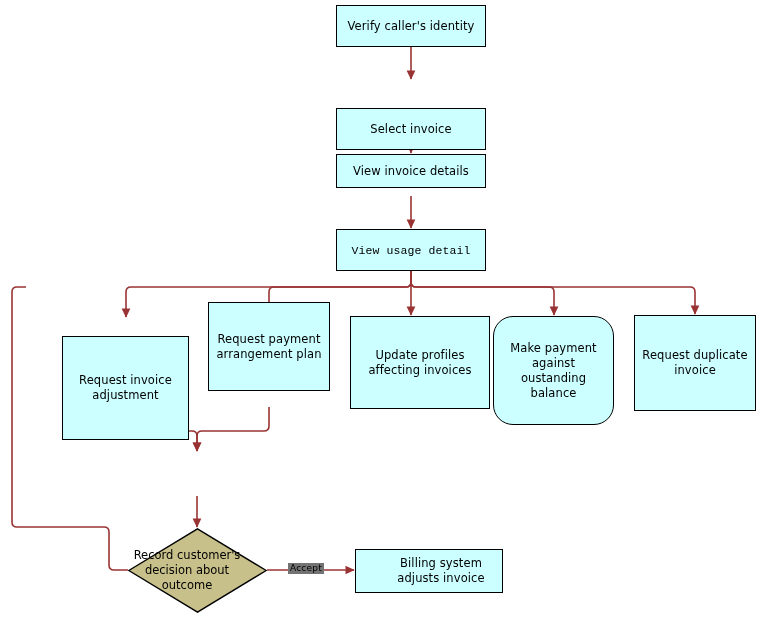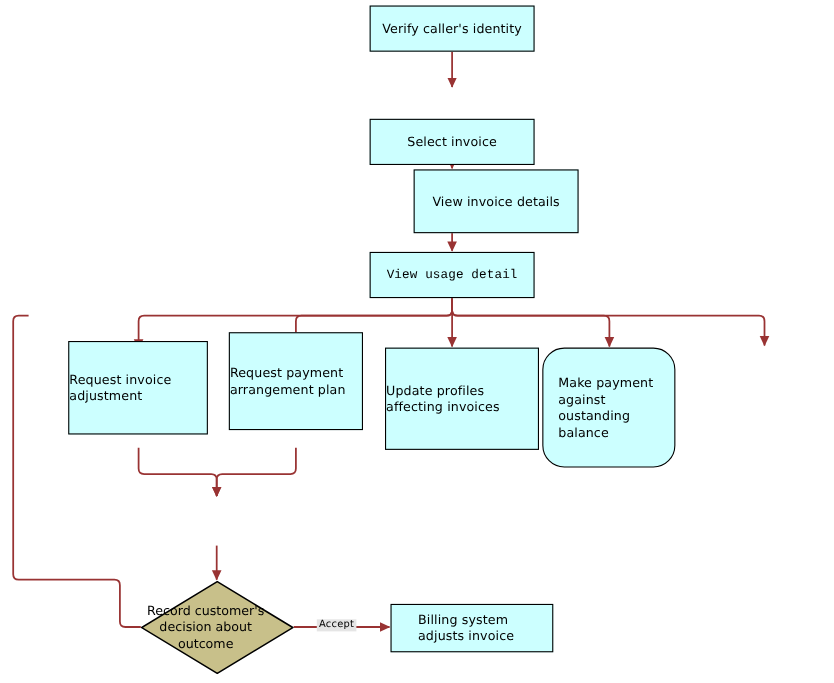--- a/index.html
+++ b/index.html
@@ -1,28 +1,28 @@
 <!DOCTYPE html>
 <html><head>
 <meta charset="utf-8">
 <style>
   html,body{margin:0;padding:0;background:#ffffff;}
   body{width:758px;height:621px;overflow:hidden;
        font-family:"DejaVu Sans","Liberation Sans",sans-serif;}
   #canvas{position:relative;width:758px;height:621px;background:#ffffff;}
   svg.edges{position:absolute;left:0;top:0;width:758px;height:621px;overflow:visible;}
   .node{position:absolute;box-sizing:border-box;display:flex;align-items:center;
-        justify-content:center;color:#000000;
+        justify-content:center;text-align:center;color:#000000;
         font-size:11.5px;line-height:15px;letter-spacing:.1px;}
   .proc{background:#ccffff;border:1.4px solid #000000;}
   .diamond-wrap{position:absolute;display:flex;align-items:center;}
   .diamond-shape{position:absolute;left:0;top:0;width:100%;height:100%;}
   .diamond-label{position:relative;text-align:center;font-size:11.5px;line-height:15px;
                  color:#000000;width:118px;z-index:2;}
-  .edge-label{position:absolute;background:#e5e5e5;color:#000000;font-size:9px;
+  .edge-label{position:absolute;background:#737373;color:#000000;font-size:9px;
               padding:0 2px;line-height:11px;letter-spacing:.2px;}
 </style>
 </head>
 <body>
 
 <div id="canvas">
 
   <svg class="edges" viewBox="0 0 758 621" xmlns="http://www.w3.org/2000/svg">
     <defs>
       <marker id="arrow" viewBox="0 0 10 10" refX="8.6" refY="5" markerWidth="6.2" markerHeight="6.2" orient="auto-start-reverse">
@@ -54,44 +54,47 @@
   </svg>
 
   <div class="node proc" style="left:336px;top:5px;width:150px;height:42px;">
     <span>Verify caller's identity</span>
   </div>
 
   <div class="node proc" style="left:336px;top:80px;width:150px;height:42px;margin-top:28px;">
     <span>Select invoice</span>
   </div>
 
-  <div class="node proc" style="left:336px;top:154px;width:150px;height:58px;margin-left:40px;">
+  <div class="node proc" style="left:336px;top:154px;width:150px;height:34px;">
     <span>View invoice details</span>
   </div>
 
   <div class="node proc" style="left:336px;top:229px;width:150px;height:42px;font-family:Liberation Mono, monospace;">
     <span>View usage detail</span>
   </div>
 
-  <div class="node proc" style="left:62px;top:310px;width:127px;height:85px;">
+  <div class="node proc" style="left:62px;top:336px;width:127px;height:104px;">
     <span>Request invoice adjustment</span>
   </div>
 
   <div class="node proc" style="left:208px;top:302px;width:122px;height:89px;">
     <span>Request payment arrangement plan</span>
   </div>
 
   <div class="node proc" style="left:350px;top:316px;width:140px;height:93px;">
     <span>Update profiles affecting invoices</span>
   </div>
 
   <div class="node proc" style="left:493px;top:316px;width:121px;height:109px;border-radius:20px;">
     <span style="width:92px;">Make payment against oustanding balance</span>
   </div>
 
+  <div class="node proc" style="left:634px;top:315px;width:122px;height:96px;">
+    <span>Request duplicate invoice</span>
+  </div>
 
 
   <div class="diamond-wrap" style="left:128px;top:528px;width:139px;height:85px;">
     <svg class="diamond-shape" viewBox="0 0 139 85" preserveAspectRatio="none" xmlns="http://www.w3.org/2000/svg">
       <polygon points="69.5,0.8 138.2,42.5 69.5,84.2 0.8,42.5" fill="#c8c08a" stroke="#000000" stroke-width="1.4"></polygon>
     </svg>
     <div class="diamond-label">Record customer's decision about outcome</div>
   </div>
 
   <div class="node proc" style="left:355px;top:549px;width:148px;height:44px;padding-left:24px;">

